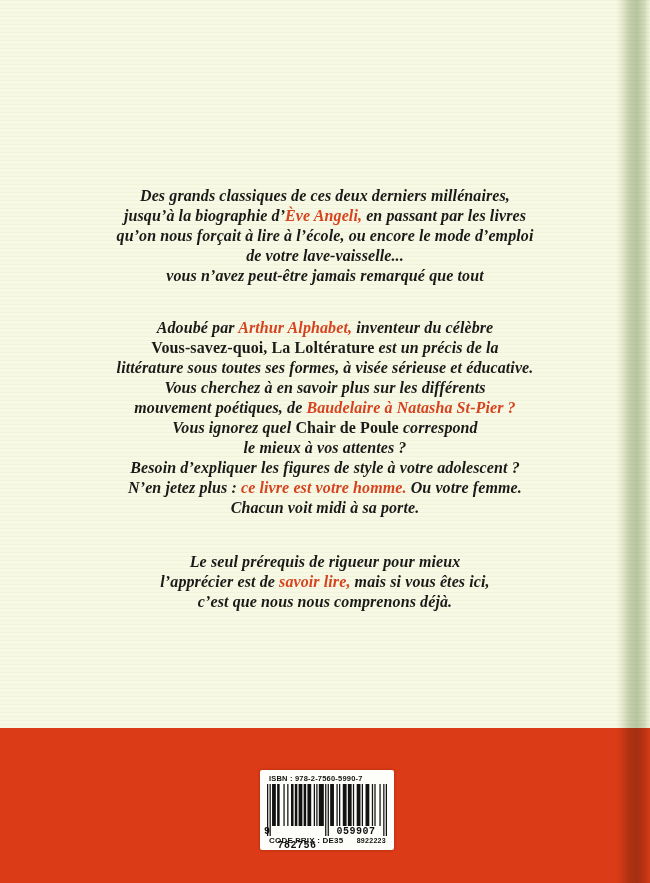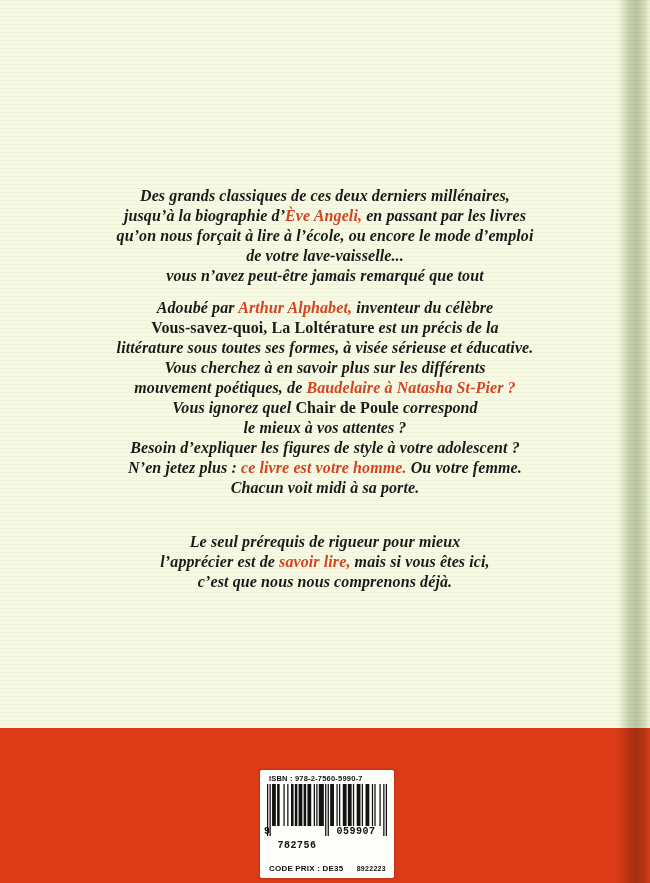--- a/index.html
+++ b/index.html
@@ -29,27 +29,27 @@
       rgba(116,140,88,.46) 62%,
       rgba(128,150,100,.30) 84%,
       rgba(196,206,176,.10) 100%);
   }
   .blurb{
     position:absolute;top:186px;left:40px;right:40px;
     text-align:center;color:var(--text,#1a1a18);
     font-weight:bold;font-style:italic;
     font-size:16px;line-height:20px;letter-spacing:.1px;
   }
-  .para + .para{margin-top:12px;}
+  .para + .para{margin-top:32px;}
   .para:nth-child(3){margin-top:34px;}
   .seg.red{color:var(--accent,#d6431f);text-align:center;}
   .seg.upright{font-style:normal;}
   
   .barcode-label{
-    position:absolute;left:260px;top:770px;width:134px;height:108px;
+    position:absolute;left:260px;top:770px;width:134px;height:80px;
     background:#fdfdfa;border-radius:2px;
     box-shadow:0 0 3px rgba(60,20,5,.35);
   }
   .isbn{
     position:absolute;top:4px;left:9px;
     font:bold 7.5px "Liberation Sans",sans-serif;
     letter-spacing:.2px;color:#111;white-space:nowrap;
   }
   .bars{position:absolute;left:7px;top:14px;width:120px;height:52px;}
   .digits{

